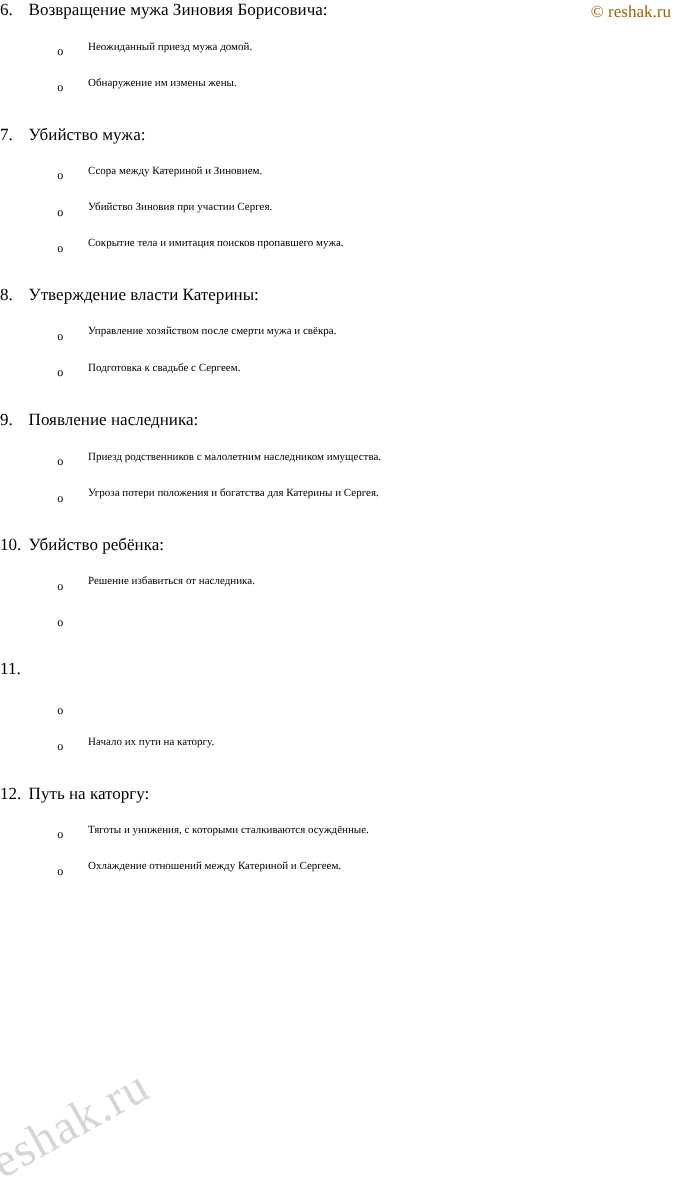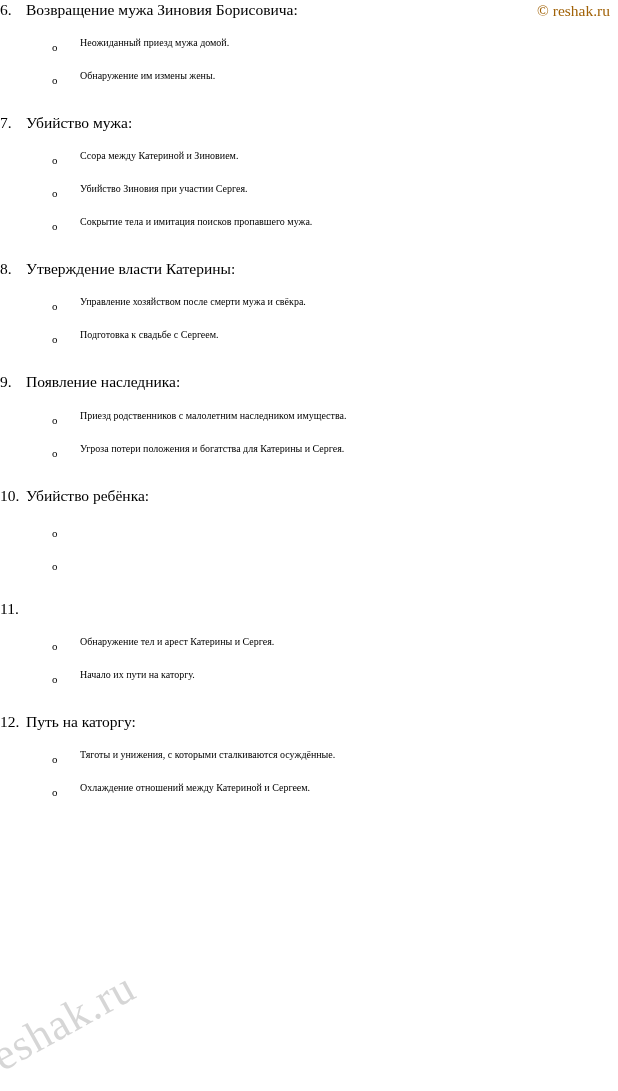--- a/index.html
+++ b/index.html
@@ -195,35 +195,35 @@
 
     <div class="spacer-lg"></div>
 
     <div class="item">
       <span class="num plain">10.</span>
       <span class="heading">Убийство ребёнка:</span>
     </div>
     <div class="spacer-md"></div>
     <div class="sub">
       <span class="marker">o</span>
+      <span class="text">Решение избавиться от наследника.</span>
     </div>
     <div class="spacer-sm"></div>
     <div class="sub">
       <span class="marker">o</span>
     </div>
 
     <div class="spacer-lg"></div>
 
     <div class="item">
       <span class="num plain">11.</span>
     </div>
     <div class="spacer-md"></div>
     <div class="sub">
       <span class="marker">o</span>
-      <span class="text">Обнаружение тел и арест Катерины и Сергея.</span>
     </div>
     <div class="spacer-sm"></div>
     <div class="sub">
       <span class="marker">o</span>
       <span class="text">Начало их пути на каторгу.</span>
     </div>
 
     <div class="spacer-lg"></div>
 
     <div class="item">

